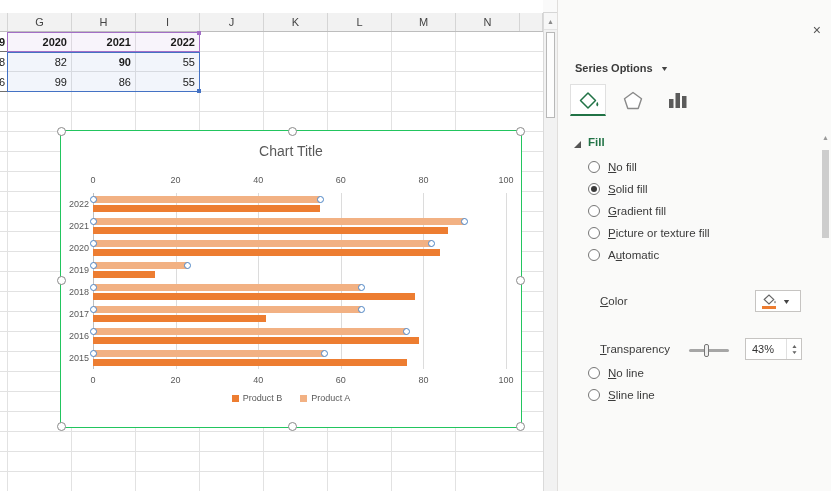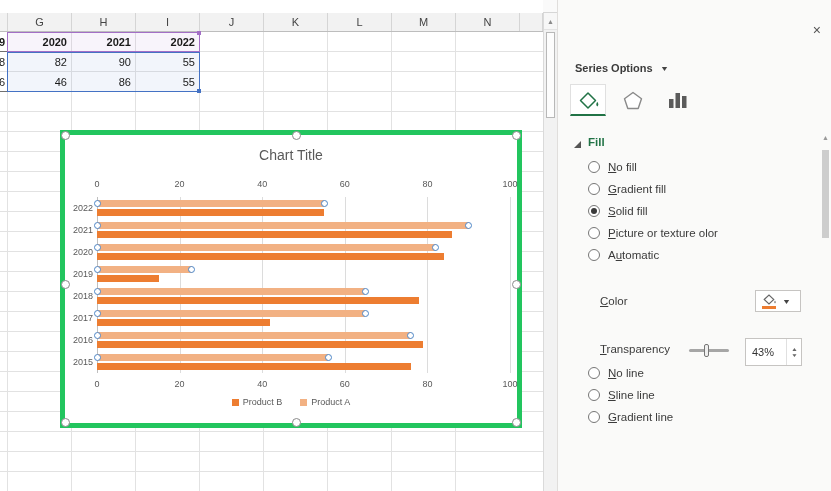--- a/index.html
+++ b/index.html
@@ -25,21 +25,21 @@
   .range-values{left:7px;top:52px;width:193px;height:40px;border:1px solid #4472C4;background:rgba(68,114,196,0.07)}
   .range-values::after{content:"";position:absolute;right:-2px;bottom:-2px;width:4px;height:4px;background:#4472C4}
   .cells{position:absolute;left:0;top:0;right:0;bottom:0;z-index:4}
   .cell{position:absolute;height:20px;font-size:11px;color:#1a1a1a;display:flex;align-items:center;
         justify-content:flex-end;padding-right:5px;box-sizing:border-box}
   .cell.bold{font-weight:bold}
   .cell.partial{padding-right:2px;overflow:hidden}
 
   
   .chart{position:absolute;left:60px;top:130px;width:462px;height:298px;background:#fff;
-         border:5px solid #22c55e;box-sizing:border-box;z-index:6}
+         border:1px solid #22c55e;box-sizing:border-box;z-index:6}
   .chart-title{position:absolute;top:12px;left:0;right:0;text-align:center;font-size:14px;color:#595959}
   .tick{position:absolute;width:26px;text-align:center;font-size:9px;color:#595959}
   .cat{position:absolute;left:0;width:28px;text-align:right;font-size:9px;color:#595959}
   .gridline{position:absolute;width:1px;background:#DCDCDC}
   .bar{position:absolute;height:7px}
   .handle-dot{position:absolute;width:5px;height:5px;border:1px solid #4E86C6;background:#fff;border-radius:50%;z-index:3}
   .legend{position:absolute;left:0;right:0;top:262px;display:flex;justify-content:center;gap:18px;
           font-size:9px;color:#595959;align-items:center}
   .legend-item{display:flex;align-items:center}
   .legend .sw{width:7px;height:7px;display:inline-block;margin-right:4px}
@@ -81,21 +81,21 @@
   .prop-row{position:relative;height:24px;margin-top:24px}
   .prop-label{position:absolute;left:42px;top:5px;font-size:11.5px;color:#3B3B3B}
   .color-btn{position:absolute;left:197px;top:0;width:46px;height:22px;background:#fff;border:1px solid #C6C4C2;
              box-sizing:border-box;display:flex;align-items:center}
   .cb-icon{width:26px;display:flex;flex-direction:column;align-items:center;gap:1px}
   .cb-bar{width:14px;height:3px;background:#ED7D31}
   .cb-caret{font-size:7px;color:#444;margin-left:1px;transform:scaleX(1.3)}
   .slider{position:absolute;left:131px;top:6px;width:40px;height:13px}
   .slider-track{position:absolute;left:0;top:5px;width:40px;height:3px;background:#A6A6A6;border-radius:2px}
   .slider-handle{position:absolute;top:0;width:5px;height:13px;background:#EFEFEF;border:1px solid #767676;border-radius:2px;box-sizing:border-box}
-  .spin{position:absolute;left:187px;top:0;width:57px;height:28px;background:#fff;border:1px solid #C6C4C2;
+  .spin{position:absolute;left:187px;top:0;width:57px;height:22px;background:#fff;border:1px solid #C6C4C2;
         box-sizing:border-box;display:flex;align-items:center}
   .spin-val{flex:1;font-size:11px;color:#333;padding-left:6px}
   .spin-btns{width:14px;height:100%;border-left:1px solid #E0E0E0;display:flex;flex-direction:column;align-items:center;justify-content:center;gap:1px}
   .sb{font-size:5px;color:#666;line-height:5px;transform:scaleX(1.4)}
   .pane-scroll{position:absolute;right:1px;top:134px;width:9px;bottom:0}
   .ps-up{display:block;text-align:center;font-size:7px;color:#999;height:12px}
   .ps-thumb{position:absolute;left:1px;top:16px;width:7px;height:88px;background:#CDCDCD}
 </style>
 </head>
 <body>
@@ -122,24 +122,24 @@
     <div class="hline hline2"></div>
     <div class="range range-years"></div>
     <div class="range range-values"></div>
     <div class="cells">
         <div class="cell partial bold" style="left: 0px; top: 32px; width: 7px;">9</div>
         <div class="cell bold" style="left: 8px; top: 32px; width: 64px;">2020</div>
         <div class="cell bold" style="left: 72px; top: 32px; width: 64px;">2021</div>
         <div class="cell bold" style="left: 136px; top: 32px; width: 64px;">2022</div>
         <div class="cell partial" style="left: 0px; top: 52px; width: 7px;">8</div>
         <div class="cell" style="left: 8px; top: 52px; width: 64px;">82</div>
-        <div class="cell" style="left: 72px; top: 52px; width: 64px;">90</div>
+        <div class="cell" style="left: 72px; top: 52px; width: 64px; font-weight: bold;">90</div>
         <div class="cell" style="left: 136px; top: 52px; width: 64px;">55</div>
         <div class="cell partial" style="left: 0px; top: 72px; width: 7px;">6</div>
-        <div class="cell" style="left: 8px; top: 72px; width: 64px;">46</div>
+        <div class="cell" style="left: 8px; top: 72px; width: 64px;">99</div>
         <div class="cell" style="left: 72px; top: 72px; width: 64px;">86</div>
         <div class="cell" style="left: 136px; top: 72px; width: 64px;">55</div>
       </div>
 
     <div class="chart">
       <div class="chart-title">Chart Title</div>
       <div class="legend">
           <span class="legend-item">
             <span class="sw" style="background: rgb(237, 125, 49);"></span>
             <span>Product B</span>
@@ -256,30 +256,30 @@
       <div class="section-h">
         <span class="tri"></span>
         <span class="sec-label">Fill</span>
       </div>
       <div id="fill-options">
           <label class="radio-row">
             <span class="radio"></span>
             <span class="rlabel"><span></span><span class="u">N</span><span>o fill</span></span>
           </label>
           <label class="radio-row">
-            <span class="radio"></span>
-            <span class="rlabel"><span></span><span class="u">G</span><span>radient fill</span></span>
-          </label>
-          <label class="radio-row">
             <span class="radio on"></span>
             <span class="rlabel"><span></span><span class="u">S</span><span>olid fill</span></span>
           </label>
           <label class="radio-row">
             <span class="radio"></span>
-            <span class="rlabel"><span></span><span class="u">P</span><span>icture or texture olor</span></span>
+            <span class="rlabel"><span></span><span class="u">G</span><span>radient fill</span></span>
+          </label>
+          <label class="radio-row">
+            <span class="radio"></span>
+            <span class="rlabel"><span></span><span class="u">P</span><span>icture or texture fill</span></span>
           </label>
           <label class="radio-row">
             <span class="radio"></span>
             <span class="rlabel"><span>A</span><span class="u">u</span><span>tomatic</span></span>
           </label>
         </div>
 
 
       <div class="prop-row">
         <span class="prop-label"><span></span><span class="u">C</span><span>olor</span></span>
@@ -312,24 +312,20 @@
 
       <div id="border-options">
           <label class="radio-row">
             <span class="radio"></span>
             <span class="rlabel"><span></span><span class="u">N</span><span>o line</span></span>
           </label>
           <label class="radio-row">
             <span class="radio"></span>
             <span class="rlabel"><span></span><span class="u">S</span><span>line line</span></span>
           </label>
-          <label class="radio-row">
-            <span class="radio"></span>
-            <span class="rlabel"><span></span><span class="u">G</span><span>radient line</span></span>
-          </label>
         </div>
     </div>
 
     <div class="pane-scroll">
       <span class="ps-up">▲</span>
       <div class="ps-thumb"></div>
     </div>
   </div>
 
 </div>

